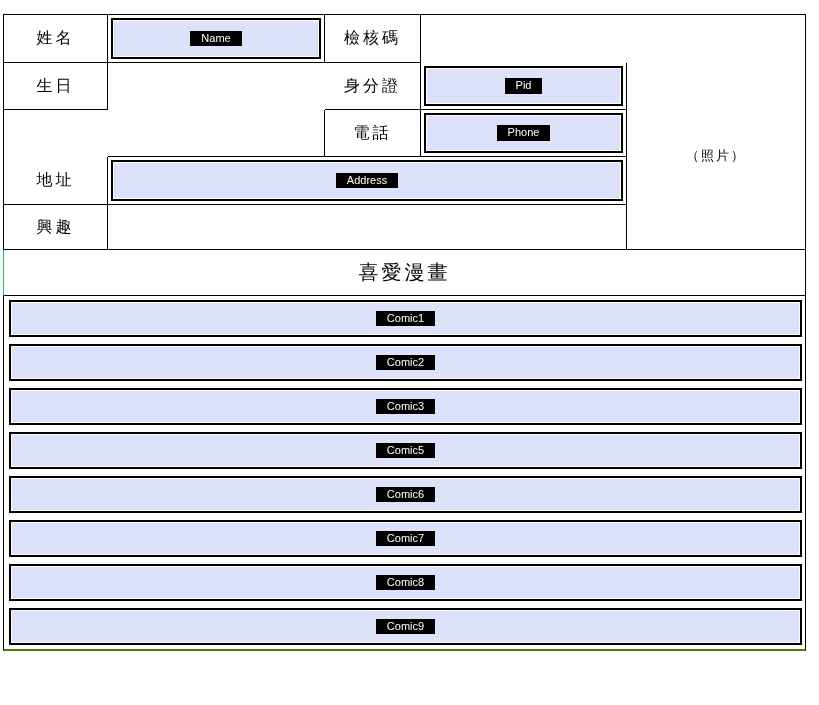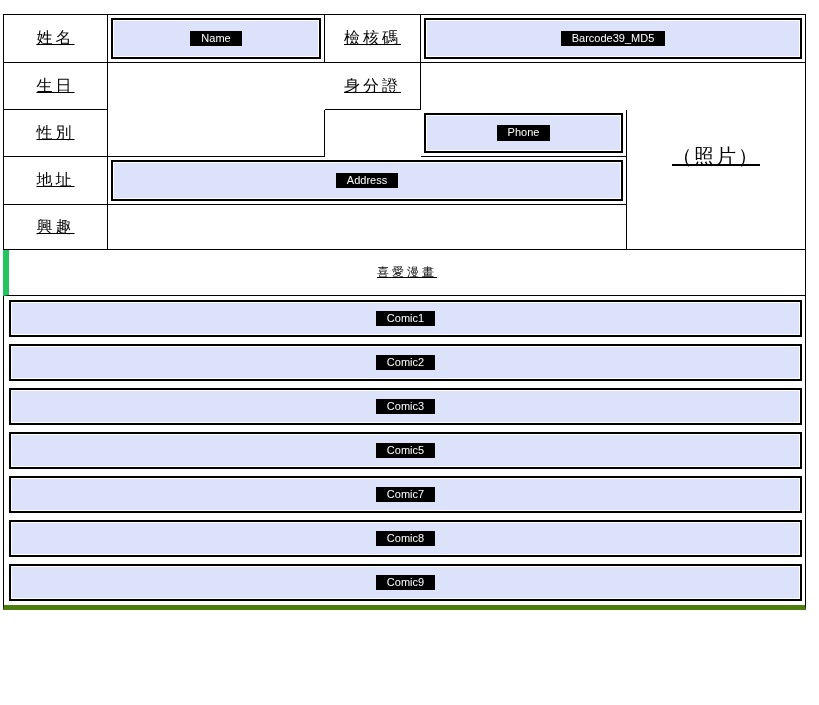--- a/index.html
+++ b/index.html
@@ -4,21 +4,21 @@
 <style>
   * { margin:0; padding:0; box-sizing:border-box; }
   html,body { background:#ffffff; }
   .page {
     position:relative;
     width:819px; height:705px;
     background:#ffffff;
     font-family:"DejaVu Serif","Liberation Serif",serif;
     overflow:hidden;
   }
-  .content { position:absolute; left:3px; top:14px; width:803px;text-decoration:underline; }
+  .content { position:absolute; left:3px; top:14px; width:803px; }
 
   
   .form-table {
     display:grid;
     grid-template-columns:104px 217px 96px 206px 1fr;
     grid-template-rows:48px 47px 47px 48px 44px;
     border:1px solid #000;
     width:803px;
   }
   .cell { border-right:1px solid #000; border-bottom:1px solid #000; }
@@ -37,35 +37,35 @@
     display:flex; align-items:center; justify-content:center;
   }
   .hl {
     background:#000; color:#fff;
     font-family:"Liberation Sans","DejaVu Sans",sans-serif;
     font-size:11px; line-height:1.25; padding:1px 11px;
     white-space:nowrap;
   }
   .photo-cell {
     display:flex; align-items:center; justify-content:center;
-    font-size:20px; letter-spacing:2px;
+    font-size:13px; letter-spacing:2px;
   }
 
   
   .comics-header {
     height:46px; width:803px;
-    border-left:6px solid #22c55e; border-right:1px solid #000; border-bottom:1px solid #000;
+    border-left:1px solid #22c55e; border-right:1px solid #000; border-bottom:1px solid #000;
     display:flex; align-items:center; justify-content:center;
-    font-size:12px; letter-spacing:3px;
+    font-size:20px; letter-spacing:3px;
   }
 
   
   .comics-section {
     width:803px;
-    border-left:1px solid #000; border-right:1px solid #000; border-bottom:5px solid #4d7c0f;
+    border-left:1px solid #000; border-right:1px solid #000; border-bottom:2px solid #4d7c0f;
     padding:4px 3px 4px 5px;
   }
   .comic-field {
     height:37px;
     margin-bottom:7px;
     background:#dce2fa;
     border:2px solid #000;
     box-shadow:inset 0 0 0 1px #fff;
     display:flex; align-items:center; justify-content:center;
   }
@@ -79,32 +79,32 @@
 
     <div class="form-table">
 
       <div class="cell label-cell" style="grid-area:1/1/2/2">姓名</div>
       <div class="cell field-cell" style="grid-area:1/2/2/3">
         <div class="field">
           <span class="hl">Name</span>
         </div>
       </div>
       <div class="cell label-cell" style="grid-area:1/3/2/4">檢核碼</div>
-      <div class="cell field-cell no-r" style="grid-area:1/4/2/6">
-        <div class="field">
-          <span class="hl">Barcode39_MD5</span>
-        </div>
-      </div>
 
       <div class="cell label-cell" style="grid-area:2/1/3/2">生日</div>
       <div class="cell label-cell" style="grid-area:2/3/3/4">身分證</div>
+      <div class="cell field-cell" style="grid-area:2/4/3/5">
+        <div class="field">
+          <span class="hl">Pid</span>
+        </div>
+      </div>
       <div class="cell photo-cell no-r no-b" style="grid-area:2/5/6/6">（照片）</div>
 
-      <div class="cell label-cell" style="grid-area:3/1/4/2">性別</div>
       <div class="cell" style="grid-area:3/2/4/3"></div>
+      <div class="cell label-cell" style="grid-area:3/3/4/4">電話</div>
       <div class="cell field-cell" style="grid-area:3/4/4/5">
         <div class="field">
           <span class="hl">Phone</span>
         </div>
       </div>
 
       <div class="cell label-cell" style="grid-area:4/1/5/2">地址</div>
       <div class="cell field-cell" style="grid-area:4/2/5/5">
         <div class="field">
           <span class="hl">Address</span>
@@ -124,20 +124,23 @@
       <div class="comic-field">
         <span class="hl">Comic2</span>
       </div>
       <div class="comic-field">
         <span class="hl">Comic3</span>
       </div>
       <div class="comic-field">
         <span class="hl">Comic5</span>
       </div>
       <div class="comic-field">
+        <span class="hl">Comic6</span>
+      </div>
+      <div class="comic-field">
         <span class="hl">Comic7</span>
       </div>
       <div class="comic-field">
         <span class="hl">Comic8</span>
       </div>
       <div class="comic-field">
         <span class="hl">Comic9</span>
       </div>
     </div>
 

